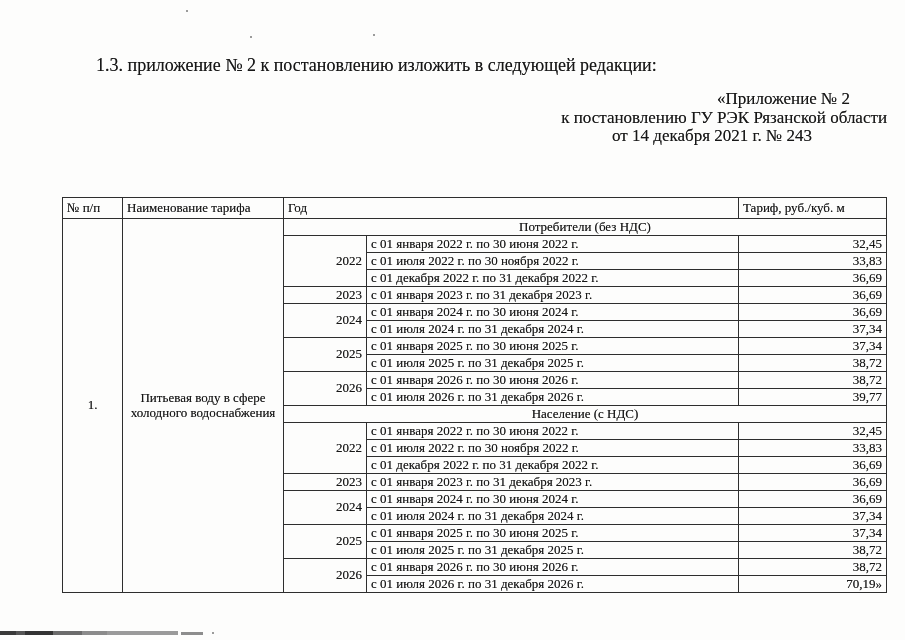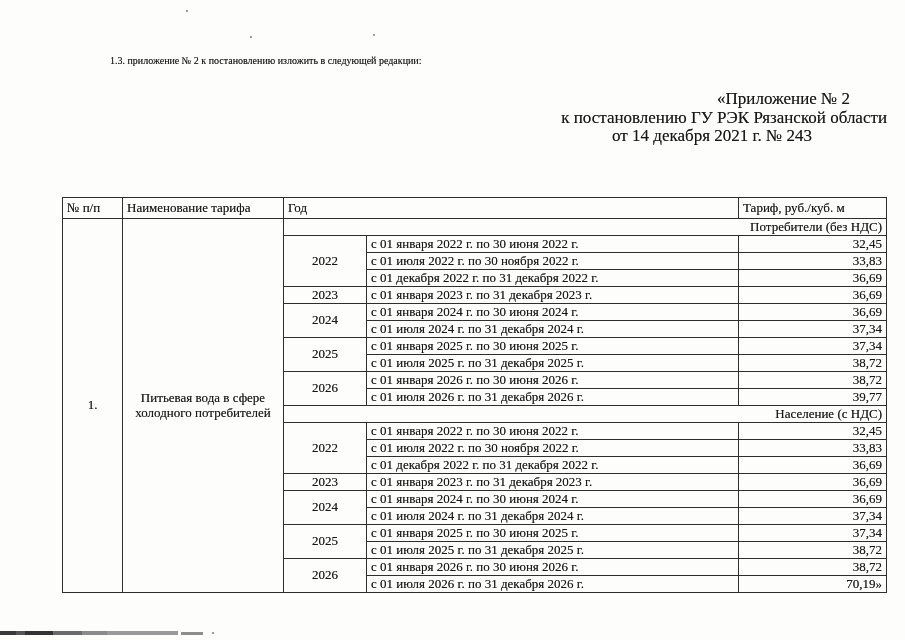--- a/index.html
+++ b/index.html
@@ -3,41 +3,41 @@
 <meta charset="utf-8">
 <style>
   * { margin:0; padding:0; box-sizing:border-box; }
   html,body { background:#e8e8e8; }
   .page {
     position:relative; width:905px; height:640px; background:#fdfdfc;
     font-family:"Liberation Serif","DejaVu Serif",serif; color:#171717;
     overflow:hidden;
     text-shadow:0 0 0.4px rgba(20,20,20,.55);
   }
-  .intro { position:absolute; left:110px; top:55px; font-size:10px; }
+  .intro { position:absolute; left:96px; top:55px; font-size:18px; }
   .appendix { position:absolute; right:18px; top:90px; text-align:right; font-size:17px; line-height:18.6px; }
   .appendix .l1 { margin-right:37px; }
   .appendix .l3 { margin-right:75px; }
   .doc-title { position:absolute; left:60px; top:159px; width:830px; text-align:center; font-size:14.6px; line-height:18.5px; }
   table.tariffs {
     position:absolute; left:62px; top:197px; width:824px;
     border-collapse:collapse; table-layout:fixed; font-size:13px;
   }
   .tariffs th, .tariffs td {
     border:1px solid #2e2e2e; font-weight:normal; padding:0 4px;
     overflow:hidden; line-height:1.1;
   }
   .tariffs thead th { height:21px; text-align:left; vertical-align:middle; }
   .tariffs tbody td { height:17px; }
   .num-cell   { text-align:center; vertical-align:middle; }
   .name-cell  { text-align:center; vertical-align:middle; white-space:normal; line-height:1.3; padding:0 6px; }
-  .year-cell  { text-align:center; vertical-align:middle; }
+  .year-cell  { text-align:right; vertical-align:middle; }
   .period-cell{ text-align:left; padding-left:6px; white-space:nowrap; }
   .value-cell { text-align:right; }
-  .section-cell{ text-align:right; padding-left:5px; }
+  .section-cell{ text-align:center; padding-left:5px; }
   .scan-line {
     position:absolute; left:0; top:631px; width:178px; height:4px;
     background:linear-gradient(90deg,#3a3a3a 0 9%,#555 9% 14%,#333 14% 30%,#6b6b6b 30% 46%,#8b8b8b 46% 60%,#9a9a9a 60% 100%);
   }
   .scan-line2 { position:absolute; left:181px; top:632px; width:22px; height:3px; background:#8d8d8d; }
   .scan-dot   { position:absolute; width:2px; height:2px; background:#9b9b9b; }
 </style>
 </head>
 <body>
 
@@ -64,21 +64,21 @@
       <tr>
         <th>№ п/п</th>
         <th>Наименование тарифа</th>
         <th colspan="2">Год</th>
         <th>Тариф, руб./куб. м</th>
       </tr>
     </thead>
     <tbody>
         <tr>
           <td class="num-cell" rowspan="22">1.</td>
-          <td class="name-cell" rowspan="22">Питьевая вода в сфере холодного потребителей</td>
+          <td class="name-cell" rowspan="22">Питьевая воду в сфере холодного водоснабжения</td>
           <td class="section-cell" colspan="3">Потребители (без НДС)</td>
         </tr>
         <tr>
           <td class="year-cell" rowspan="3">2022</td>
           <td class="period-cell">с 01 января 2022 г. по 30 июня 2022 г.</td>
           <td class="value-cell">32,45</td>
         </tr>
         <tr>
           <td class="period-cell">с 01 июля 2022 г. по 30 ноября 2022 г.</td>
           <td class="value-cell">33,83</td>

